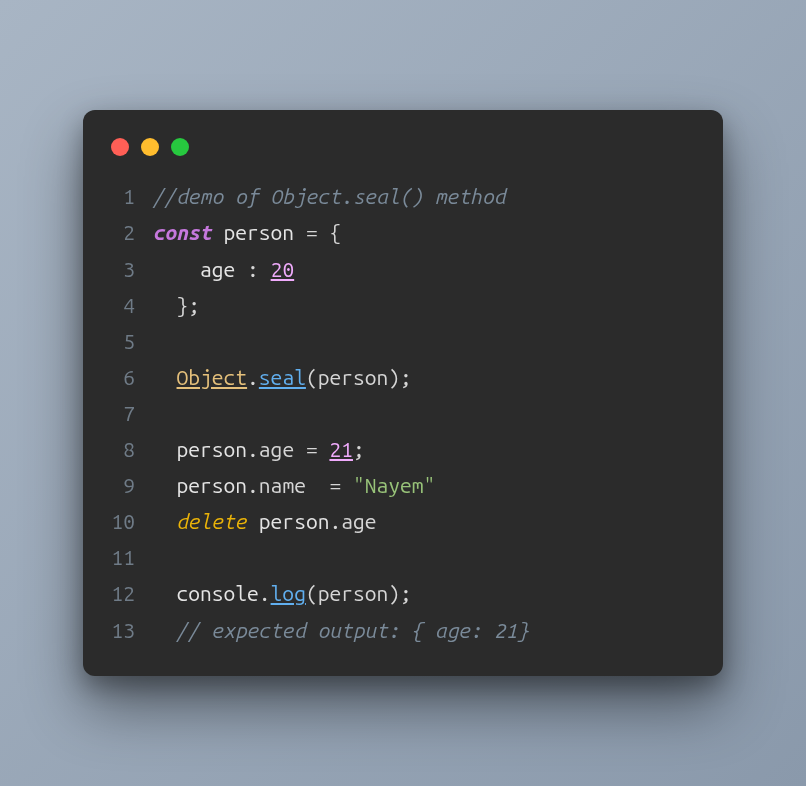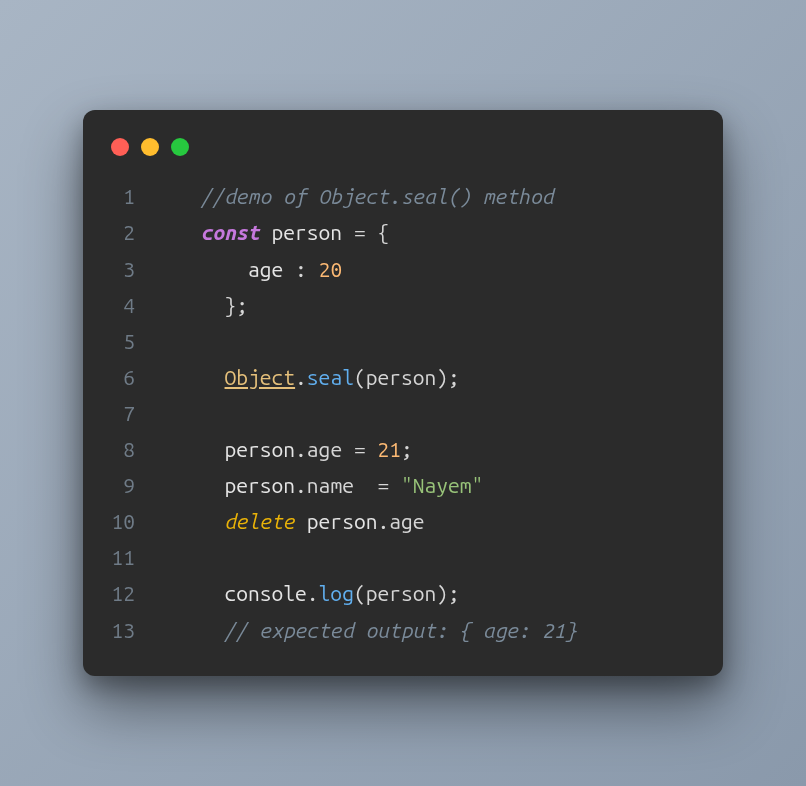--- a/index.html
+++ b/index.html
@@ -43,32 +43,31 @@
   .ln {
     color: #6f7b87;
     width: 44px;
     text-align: right;
     user-select: none;
     flex-shrink: 0;
     padding-right: 18px;
   }
   .content {
     color: #d6d6d6;
-    margin-left: 48px;
   }
   .tk-comment { color: #7a8a99; font-style: italic; }
   .tk-keyword { color: #c678dd; font-style: italic; font-weight: bold; }
   .tk-keyword2 { color: #eab308; font-style: italic; }
   .tk-ident { color: #e5e5e5; }
   .tk-prop { color: #d6d6d6; }
   .tk-punct { color: #d6d6d6; }
-  .tk-num { color: #fdba74; }
+  .tk-num { color: #f0abfc; text-decoration: underline; }
   .tk-str { color: #98c379; }
   .tk-obj { color: #e5c07b; text-decoration: underline; }
-  .tk-call { color: #61afef; }
+  .tk-call { color: #61afef; text-decoration: underline; }
   .tk-dot { color: #d6d6d6; }
 </style>
 </head>
 <body>
 
 <div class="window">
   <div class="titlebar">
     <div class="dot dot-red"></div>
     <div class="dot dot-yellow"></div>
     <div class="dot dot-green"></div>

